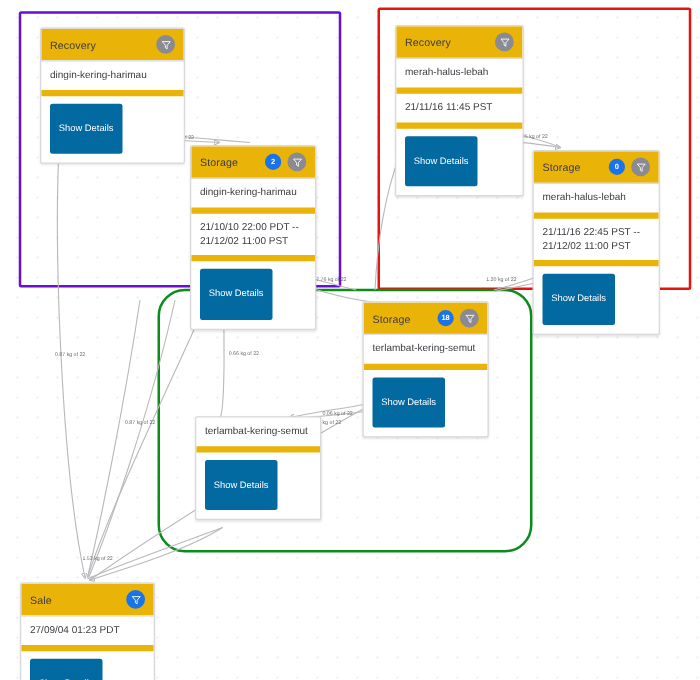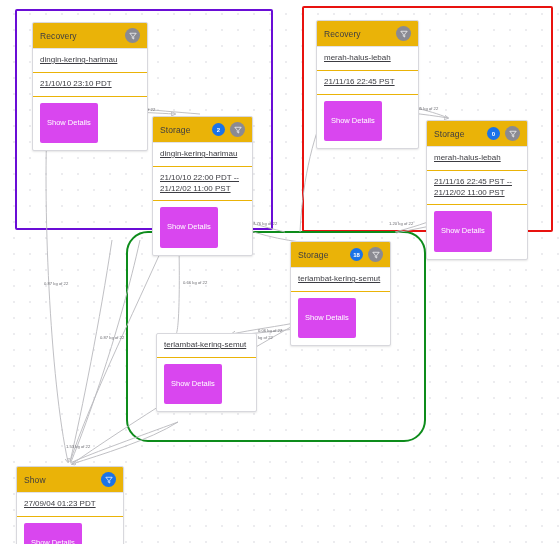--- a/index.html
+++ b/index.html
@@ -73,30 +73,29 @@
     width:15px;height:15px;border-radius:50%;
     background:#8a8a92;
     flex:none;
   }
   .filter-btn.active{background:#1a73e8;}
   .filter-btn svg{display:block;}
   .node-row{
     padding:6px 7px;
     font-size:8px;
     color:#3c3c42;
-    border-bottom:1px solid #eab308;
+    border-bottom:5px solid #eab308;
     line-height:1.35;
     white-space:nowrap;
-    text-decoration:underline;
   }
   .node-row.dates{white-space:normal;}
   .node-actions{padding:6px 7px 7px 7px;}
   .btn-primary{
     display:inline-block;
-    background:#d946ef;
+    background:#0369a1;
     color:#ffffff;
     font-size:7.5px;
     padding:16px 7px;
     border-radius:2px;
     border:none;
     cursor:pointer;
     font-family:"Liberation Sans", sans-serif;
     line-height:1.1;
   }
 </style>
@@ -164,21 +163,20 @@
       <div class="node" style="left: 32px; top: 22px; width: 116px;">
         <div class="node-header">
           <span class="node-title">Recovery</span>
           <span class="filter-btn">
             <svg width="8" height="8" viewBox="0 0 10 10">
               <path d="M1 1.6 L9 1.6 L5.9 5.2 L5.9 8.8 L4.1 7.7 L4.1 5.2 Z" fill="none" stroke="#ffffff" stroke-width="0.9" stroke-linejoin="round"></path>
             </svg>
           </span>
         </div>
         <div class="node-row">dingin-kering-harimau</div>
-        <div class="node-row dates">21/10/10 23:10 PDT</div>
         <div class="node-actions"><button class="btn-primary">Show Details</button></div>
       </div>
       <div class="node" style="left: 152px; top: 116px; width: 101px;">
         <div class="node-header">
           <span class="node-title">Storage</span>
           <span class="badge">2</span>
           <span class="filter-btn">
             <svg width="8" height="8" viewBox="0 0 10 10">
               <path d="M1 1.6 L9 1.6 L5.9 5.2 L5.9 8.8 L4.1 7.7 L4.1 5.2 Z" fill="none" stroke="#ffffff" stroke-width="0.9" stroke-linejoin="round"></path>
             </svg>
@@ -191,21 +189,21 @@
       <div class="node" style="left: 316px; top: 20px; width: 103px;">
         <div class="node-header">
           <span class="node-title">Recovery</span>
           <span class="filter-btn">
             <svg width="8" height="8" viewBox="0 0 10 10">
               <path d="M1 1.6 L9 1.6 L5.9 5.2 L5.9 8.8 L4.1 7.7 L4.1 5.2 Z" fill="none" stroke="#ffffff" stroke-width="0.9" stroke-linejoin="round"></path>
             </svg>
           </span>
         </div>
         <div class="node-row">merah-halus-lebah</div>
-        <div class="node-row dates">21/11/16 22:45 PST</div>
+        <div class="node-row dates">21/11/16 11:45 PST</div>
         <div class="node-actions"><button class="btn-primary">Show Details</button></div>
       </div>
       <div class="node" style="left: 426px; top: 120px; width: 102px;">
         <div class="node-header">
           <span class="node-title">Storage</span>
           <span class="badge">0</span>
           <span class="filter-btn">
             <svg width="8" height="8" viewBox="0 0 10 10">
               <path d="M1 1.6 L9 1.6 L5.9 5.2 L5.9 8.8 L4.1 7.7 L4.1 5.2 Z" fill="none" stroke="#ffffff" stroke-width="0.9" stroke-linejoin="round"></path>
             </svg>
@@ -227,21 +225,21 @@
         </div>
         <div class="node-row">terlambat-kering-semut</div>
         <div class="node-actions"><button class="btn-primary">Show Details</button></div>
       </div>
       <div class="node" style="left: 156px; top: 333px; width: 101px;">
         <div class="node-row">terlambat-kering-semut</div>
         <div class="node-actions"><button class="btn-primary">Show Details</button></div>
       </div>
       <div class="node" style="left: 16px; top: 466px; width: 108px;">
         <div class="node-header">
-          <span class="node-title">Show</span>
+          <span class="node-title">Sale</span>
           <span class="filter-btn active">
             <svg width="8" height="8" viewBox="0 0 10 10">
               <path d="M1 1.6 L9 1.6 L5.9 5.2 L5.9 8.8 L4.1 7.7 L4.1 5.2 Z" fill="none" stroke="#ffffff" stroke-width="0.9" stroke-linejoin="round"></path>
             </svg>
           </span>
         </div>
         <div class="node-row dates">27/09/04 01:23 PDT</div>
         <div class="node-actions"><button class="btn-primary">Show Details</button></div>
       </div>
     </div>

